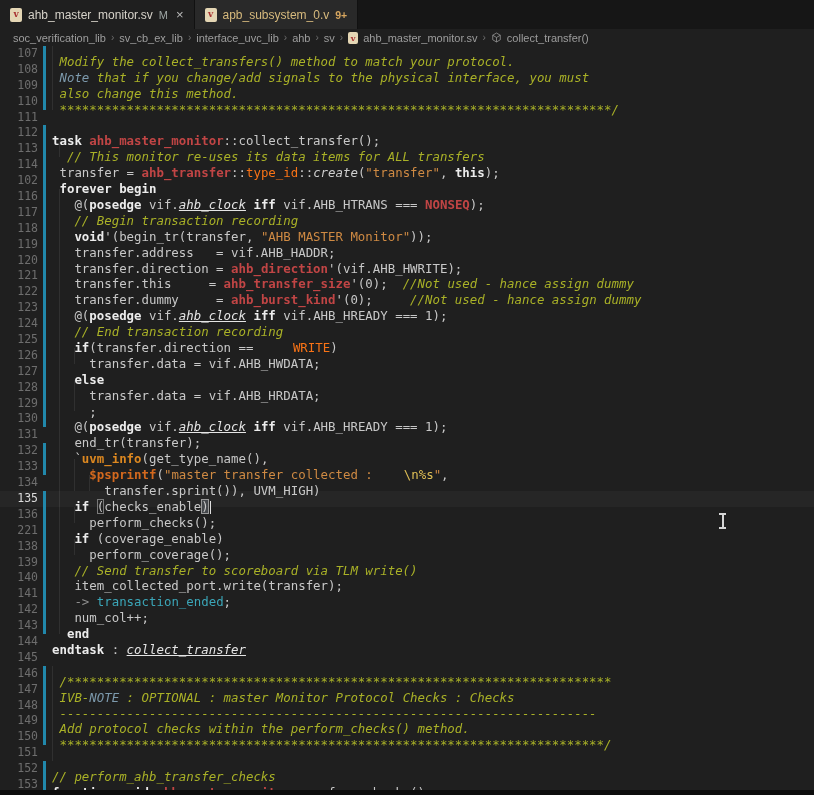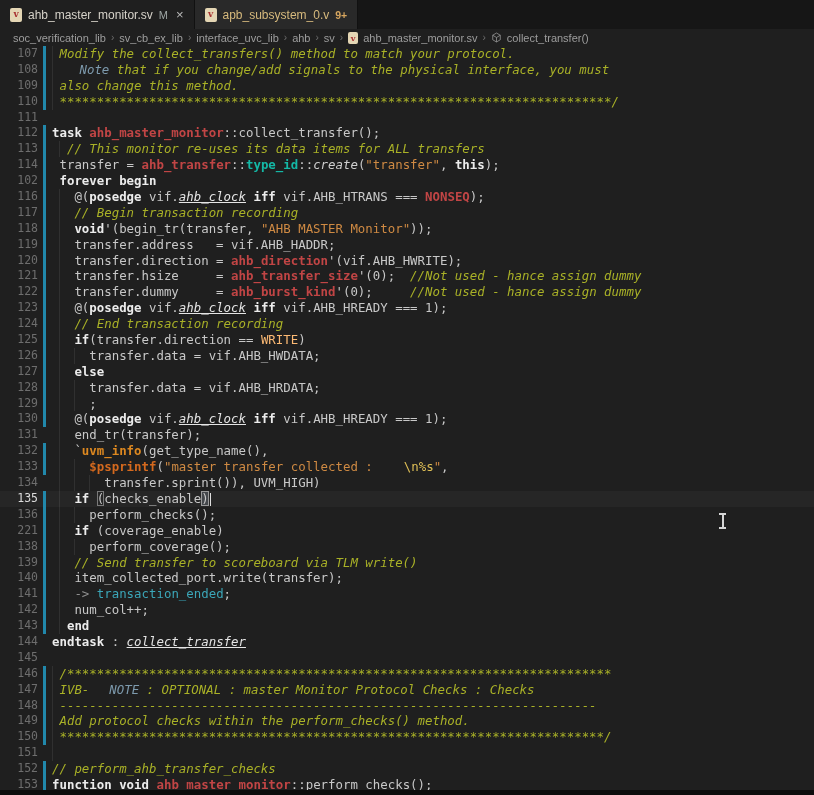--- a/index.html
+++ b/index.html
@@ -32,38 +32,38 @@
   
   .editor{position:absolute;left:0;top:46px;width:814px;height:749px;background:#1f1f1f;
     font-family:"DejaVu Sans Mono",monospace;font-size:12.4px;}
   .row{position:relative;height:15.9px;line-height:15.9px;white-space:nowrap;}
   .row.active{background:rgba(255,255,255,0.035);}
   .ln{position:absolute;left:0;top:0;width:38px;text-align:right;color:#6e6e6e;
     font-size:11.5px;}
   .row.active .ln{color:#dcdcdc;}
   .modbar{position:absolute;left:43px;top:0;width:3px;height:100%;background:#2188ab;}
   .guide{position:absolute;top:0;width:1px;height:100%;background:rgba(255,255,255,0.08);}
-  .code{position:absolute;left:52px;top:0;white-space:pre;color:#c8c8c8;text-align:right;}
+  .code{position:absolute;left:52px;top:8px;white-space:pre;color:#c8c8c8;text-align:right;}
 
   
   .s-plain{color:#c8c8c8;}
   .s-com{color:#a9b127;font-style:italic;}
-  .s-note{color:#7d9aad;font-style:italic;margin-left:20px;}
+  .s-note{color:#7d9aad;font-style:italic;}
   .s-kw{color:#ececec;font-weight:bold;}
   .s-type{color:#c14545;font-weight:bold;}
-  .s-tid{color:#14b8a6;font-weight:bold;}
+  .s-tid{color:#f97316;font-weight:normal;}
   .s-meth{color:#cfcfcf;font-style:italic;}
   .s-ivar{color:#e5e5e5;font-style:italic;text-decoration:underline;}
   .s-str{color:#cf8a43;}
   .s-esc{color:#dfbf56;margin-left:31px;}
   .s-macro{color:#dd8820;font-weight:bold;}
   .s-sys{color:#d4691e;font-weight:bold;}
   .s-ev{color:#3ba6b8;}
   .s-arrow{color:#8f8f8f;}
-  .s-const{color:#fdba74;}
+  .s-const{color:#f97316;margin-left:32px;}
   .s-brk{outline:1px solid #7a7a7a;outline-offset:-1px;}
   .s-brkc{outline:1px solid #9a9a9a;outline-offset:-1px;background:#44474b;}
   .s-cursor{display:inline-block;width:1.5px;height:13px;background:#dedede;
     vertical-align:middle;margin-left:1px;}
 
   
   .ibeam{position:absolute;left:718px;top:512px;width:9px;height:18px;}
   .ibeam .stem{position:absolute;left:4px;top:2px;width:1.6px;height:14px;background:#d6d6d6;}
   .ibeam .cap{position:absolute;left:1px;width:7px;height:1.6px;background:#d6d6d6;}
   .ibeam .cap.t{top:1px;} .ibeam .cap.b{bottom:1px;}
@@ -190,21 +190,21 @@
       <div class="row">
         <span class="ln">120</span>
         <span class="modbar"></span>
         <i class="guide" style="left: 59.465px;"></i>
         <span class="code"><span class="s-plain">   transfer.direction = </span><span class="s-type">ahb_direction</span><span class="s-plain">'(vif.AHB_HWRITE);</span></span>
       </div>
       <div class="row">
         <span class="ln">121</span>
         <span class="modbar"></span>
         <i class="guide" style="left: 59.465px;"></i>
-        <span class="code"><span class="s-plain">   transfer.hsize     = </span><span class="s-type">ahb_transfer_size</span><span class="s-plain">'(0);  </span><span class="s-com">//Not used - hance assign dummy</span></span>
+        <span class="code"><span class="s-plain">   transfer.this     = </span><span class="s-type">ahb_transfer_size</span><span class="s-plain">'(0);  </span><span class="s-com">//Not used - hance assign dummy</span></span>
       </div>
       <div class="row">
         <span class="ln">122</span>
         <span class="modbar"></span>
         <i class="guide" style="left: 59.465px;"></i>
         <span class="code"><span class="s-plain">   transfer.dummy     = </span><span class="s-type">ahb_burst_kind</span><span class="s-plain">'(0);     </span><span class="s-com">//Not used - hance assign dummy</span></span>
       </div>
       <div class="row">
         <span class="ln">123</span>
         <span class="modbar"></span>

